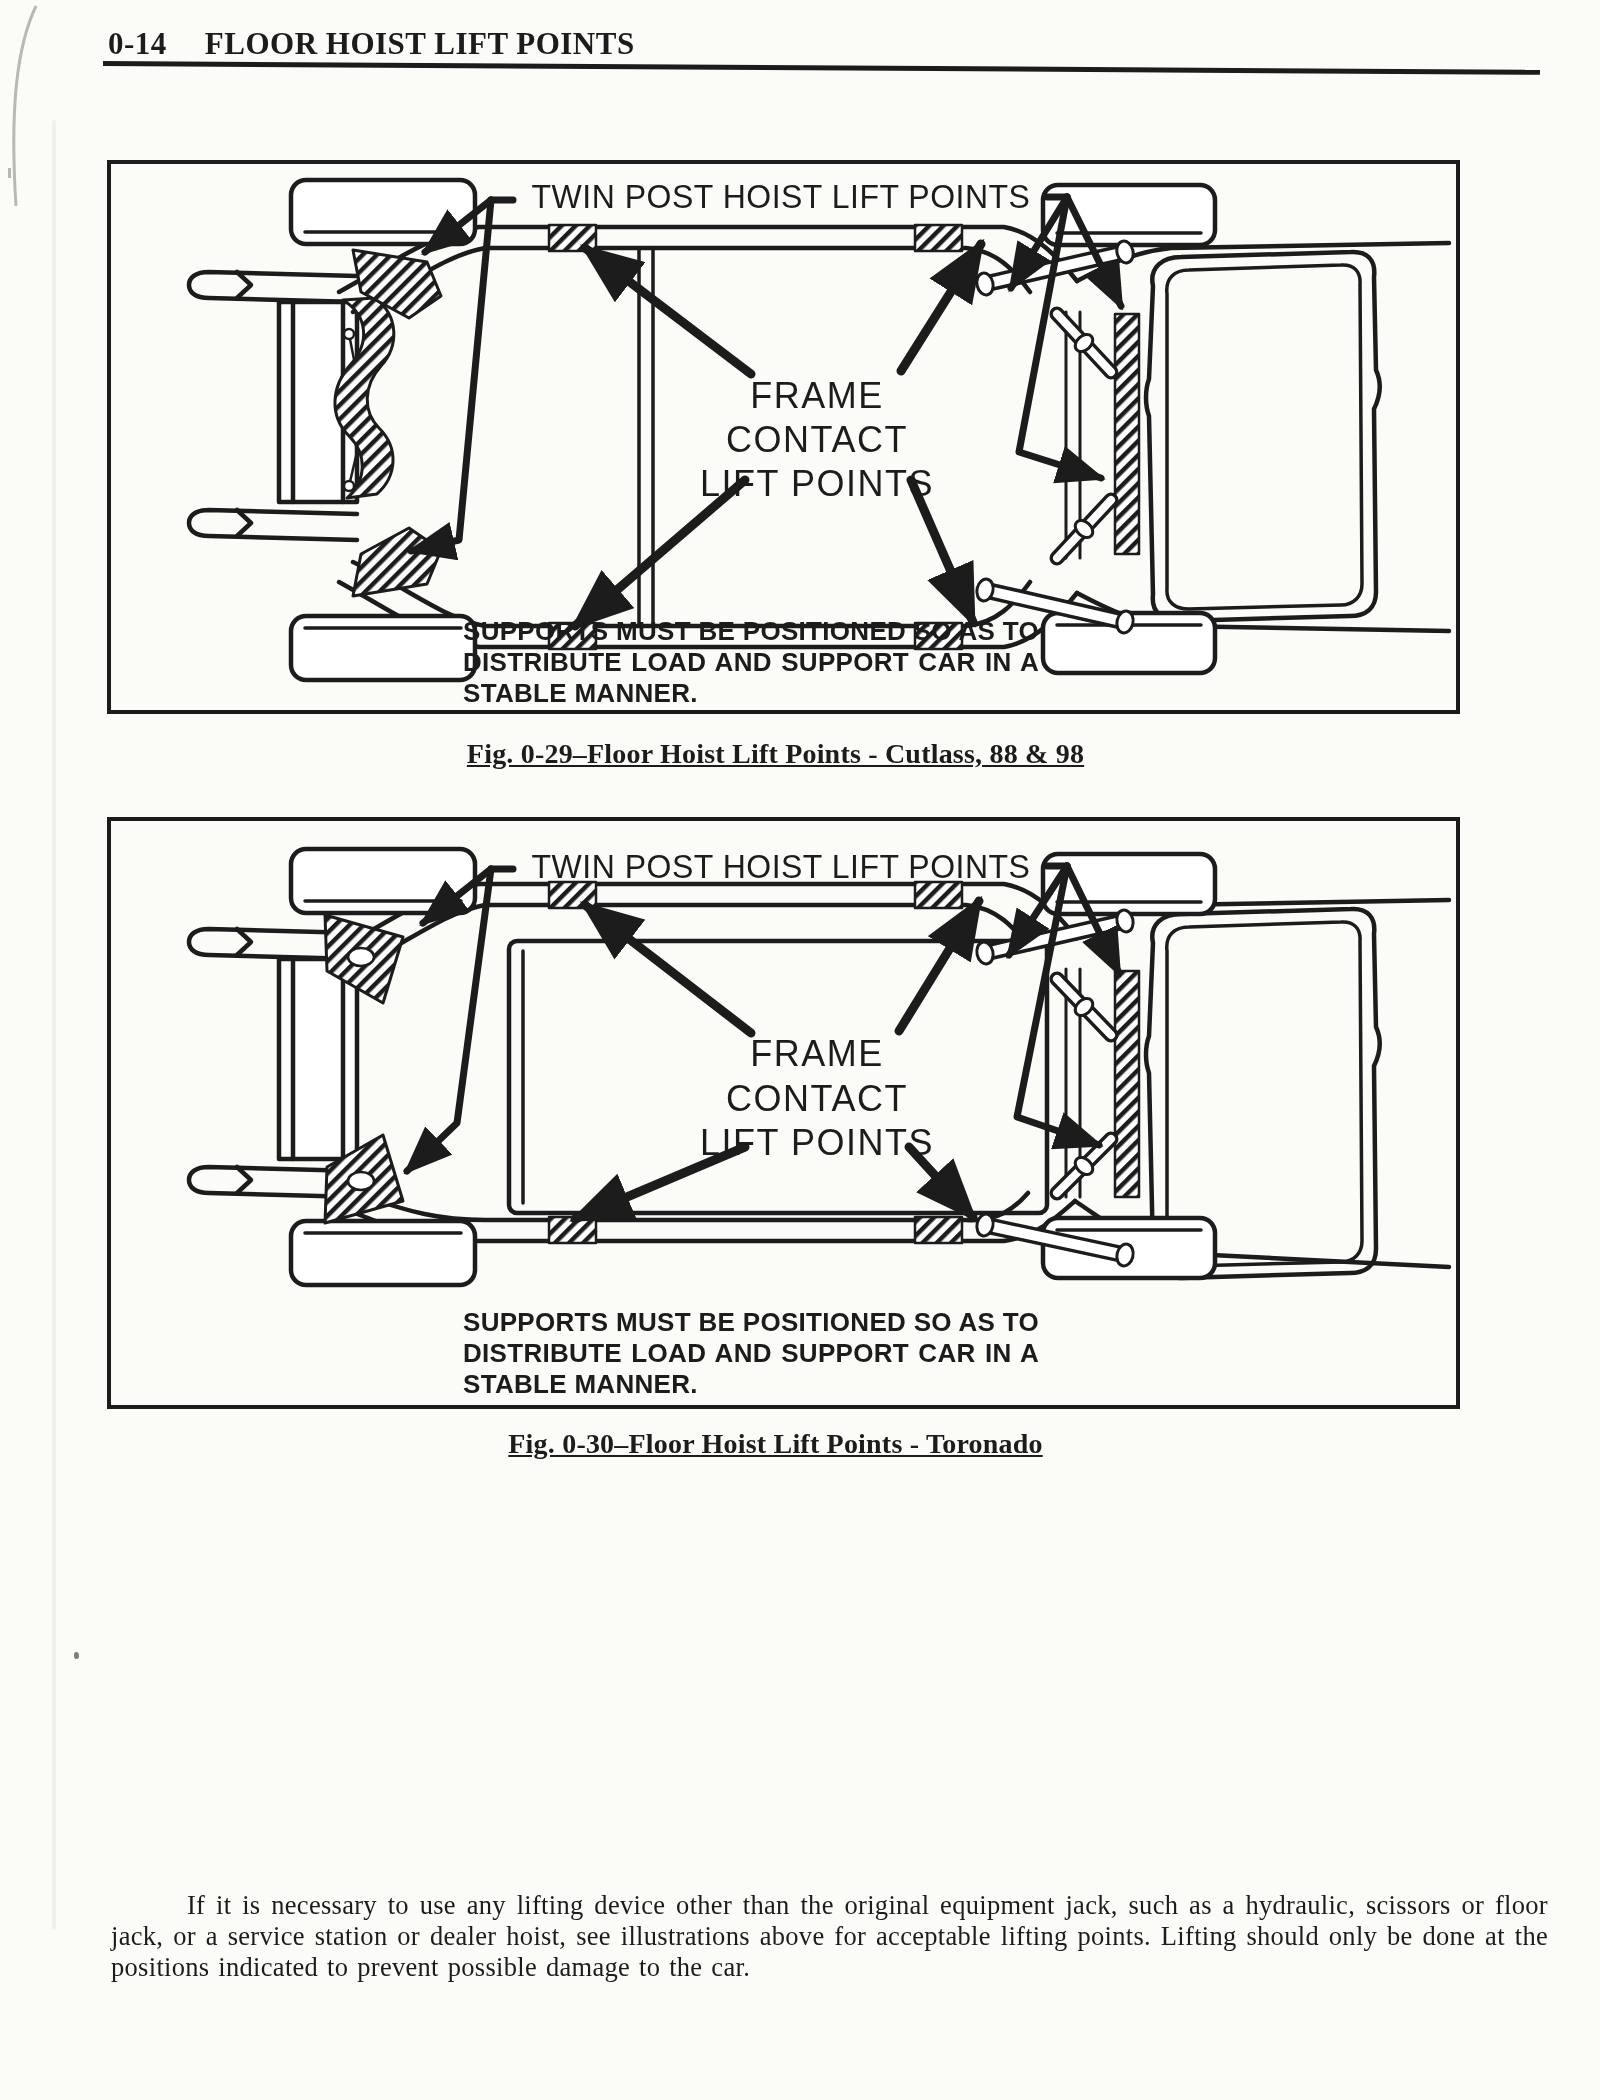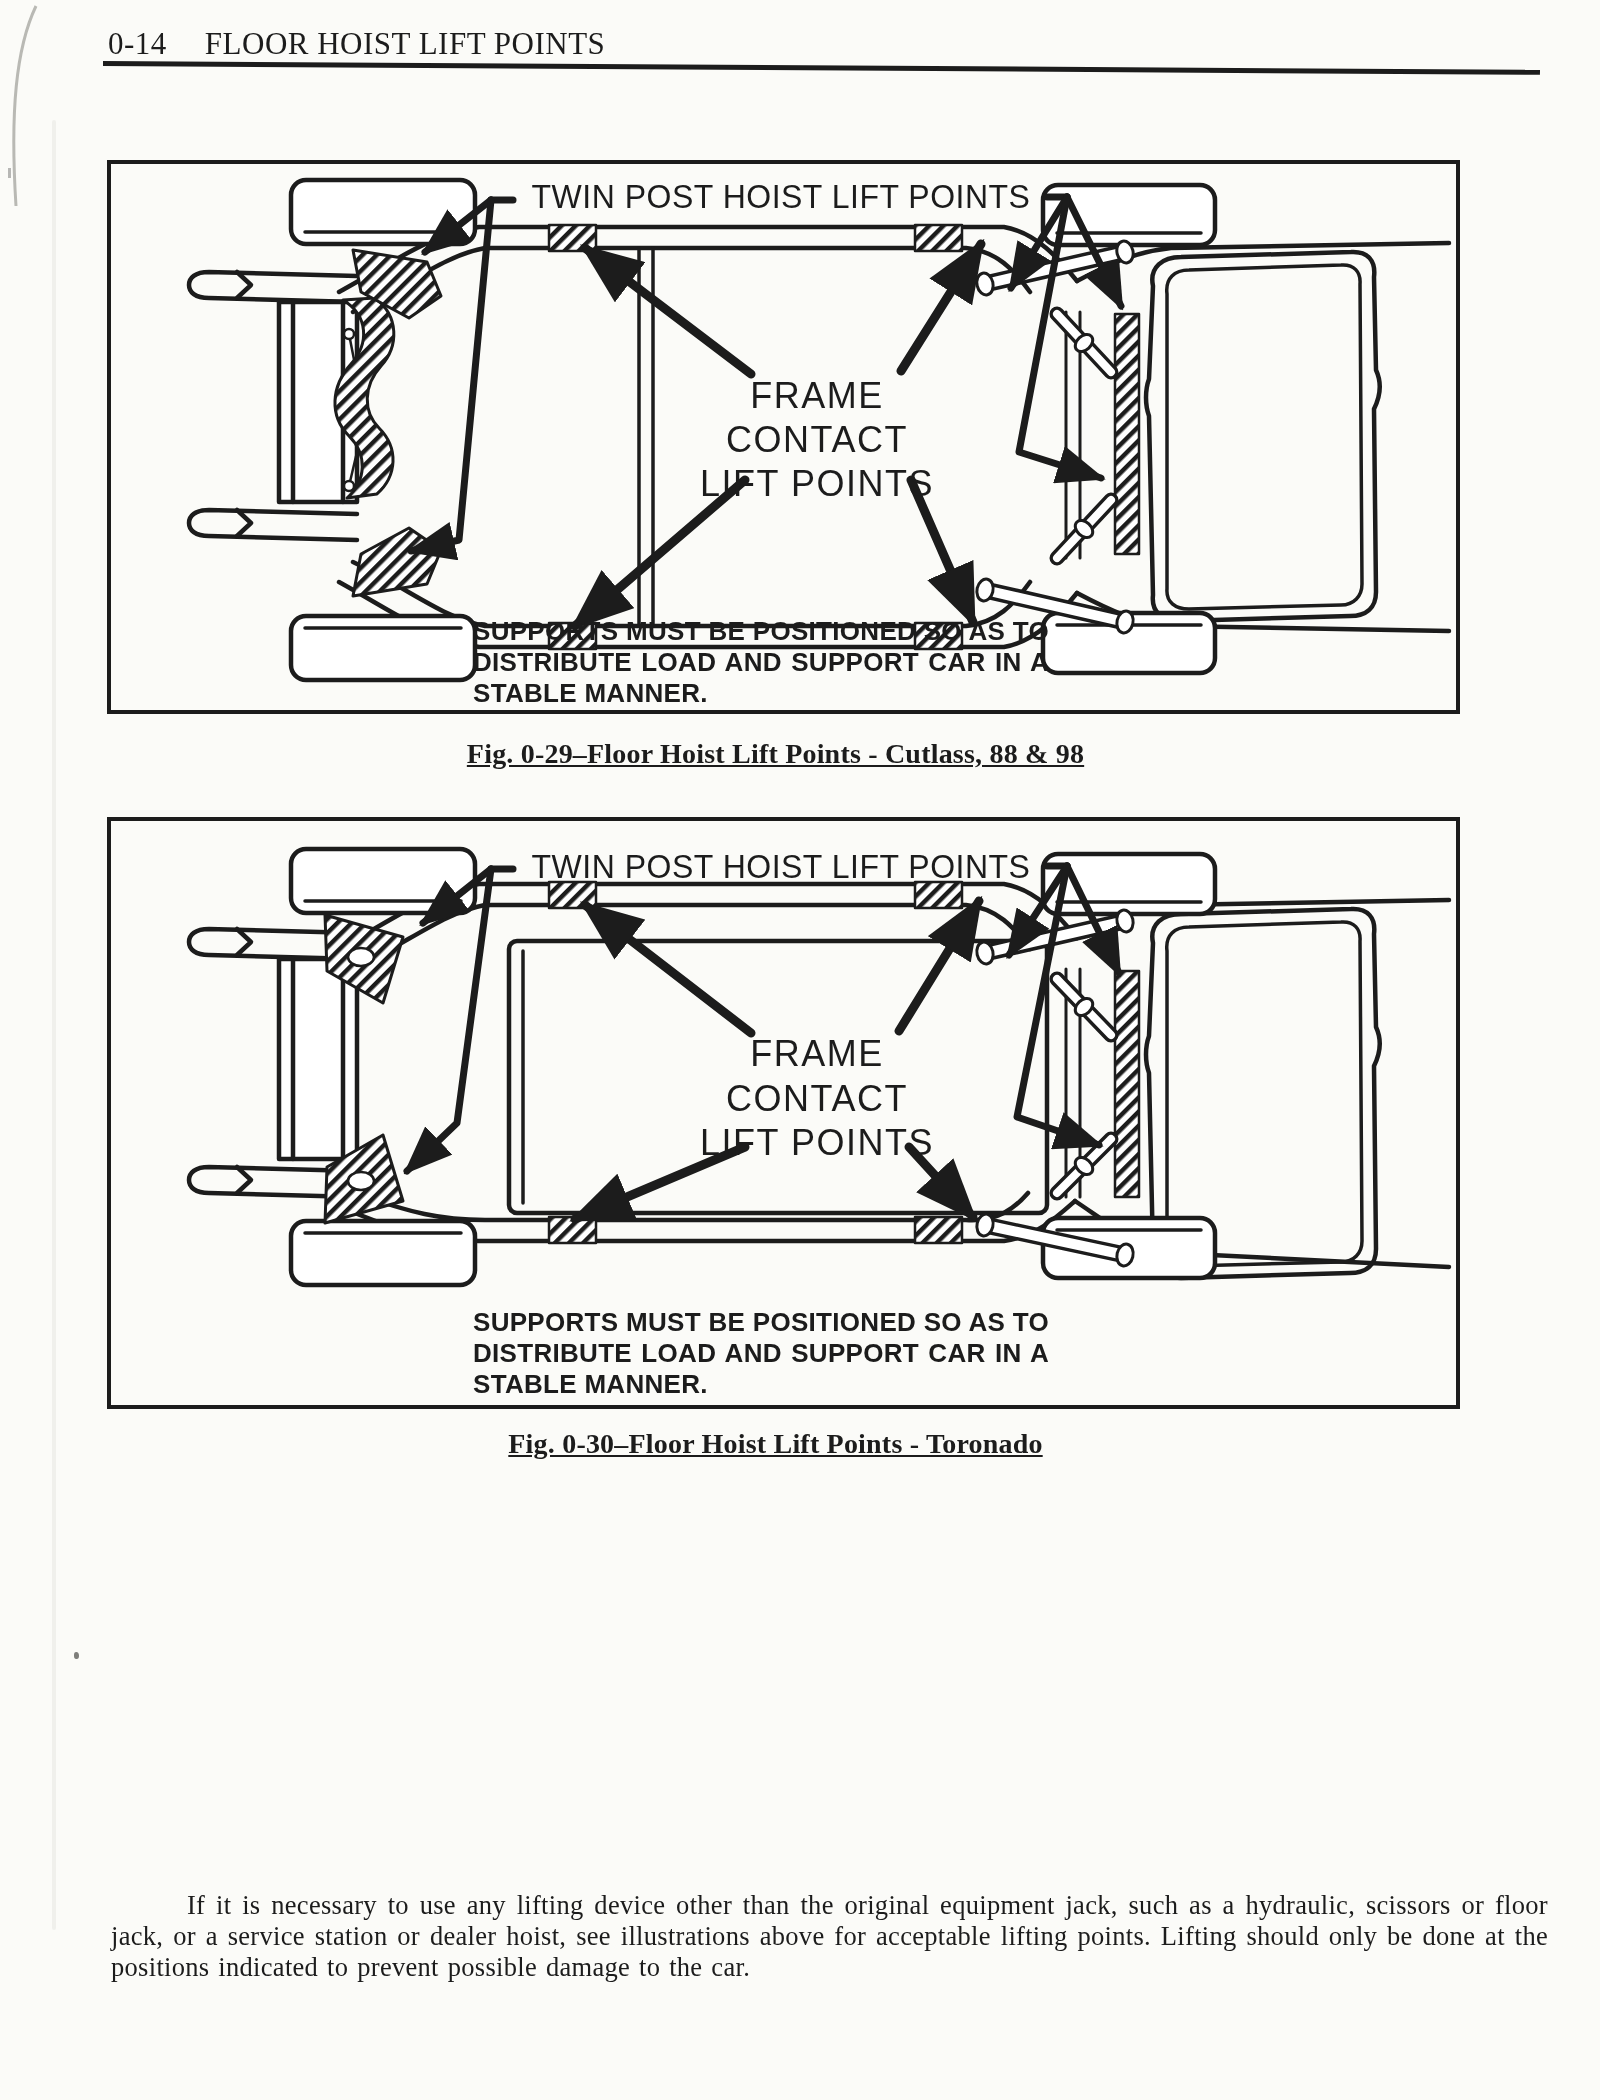--- a/index.html
+++ b/index.html
@@ -4,40 +4,40 @@
 <style>
   :root { --ink:#1c1c1c; --paper:#fbfbf8; }
   html,body { margin:0; padding:0; }
   body { background:#e7e5e0; font-family:"Liberation Serif", serif; }
   .page {
     position:relative; width:1600px; height:2100px; margin:0 auto;
     background:var(--paper); color:var(--ink); overflow:hidden;
   }
   
   .header { position:absolute; left:108px; top:26px; font-family:"Liberation Serif", serif;
-            font-weight:normal; font-size:31px; letter-spacing:0.5px; white-space:nowrap; }
+            font-weight:bold; font-size:31px; letter-spacing:0.5px; white-space:nowrap; }
   .header .pgnum { margin-right:38px; }
   .header-rule { position:absolute; left:103px; top:61px; width:1437px; height:5px;
                  background:var(--ink); transform:rotate(0.35deg); transform-origin:left center; }
   
   .fig { position:absolute; left:103px; width:1345px; border:4px solid var(--ink);
          margin:4px; background:var(--paper); }
   .fig-1 { top:156px; height:546px; }
   .fig-2 { top:813px; height:584px; }
   .fig svg { position:absolute; left:0; top:0; color:var(--ink); }
   .diagram-label { position:absolute; font-family:"Liberation Sans", sans-serif; color:var(--ink); }
   .twin-label { left:402px; width:536px; text-align:center; font-size:32px;
                 letter-spacing:0.5px; white-space:nowrap; transform:scaleY(1.05); }
   .fig-1 .twin-label { top:14px; }
   .fig-2 .twin-label { top:27px; }
   .frame-label { left:545px; width:322px; text-align:center; font-size:36px;
                  letter-spacing:1.5px; line-height:42px; transform:scaleY(1.05); }
   .fig-1 .frame-label { top:212px; }
   .fig-2 .frame-label { top:214px; }
-  .supports-note { left:362px; width:576px; font-size:26px; font-weight:bold;
+  .supports-note { left:352px; width:576px; font-size:26px; font-weight:bold;
                    letter-spacing:0.3px; line-height:31px; }
   .fig-1 .supports-note { top:452px; }
   .fig-2 .supports-note { top:486px; }
   .supports-note .just { text-align:justify; text-align-last:justify; }
   
   .caption { position:absolute; left:103px; width:1345px; text-align:center;
              font-family:"Liberation Serif", serif; font-weight:bold; font-size:28px;
              letter-spacing:0.2px;text-decoration:underline; }
   .cap-1 { top:738px; }
   .cap-2 { top:1428px; }

